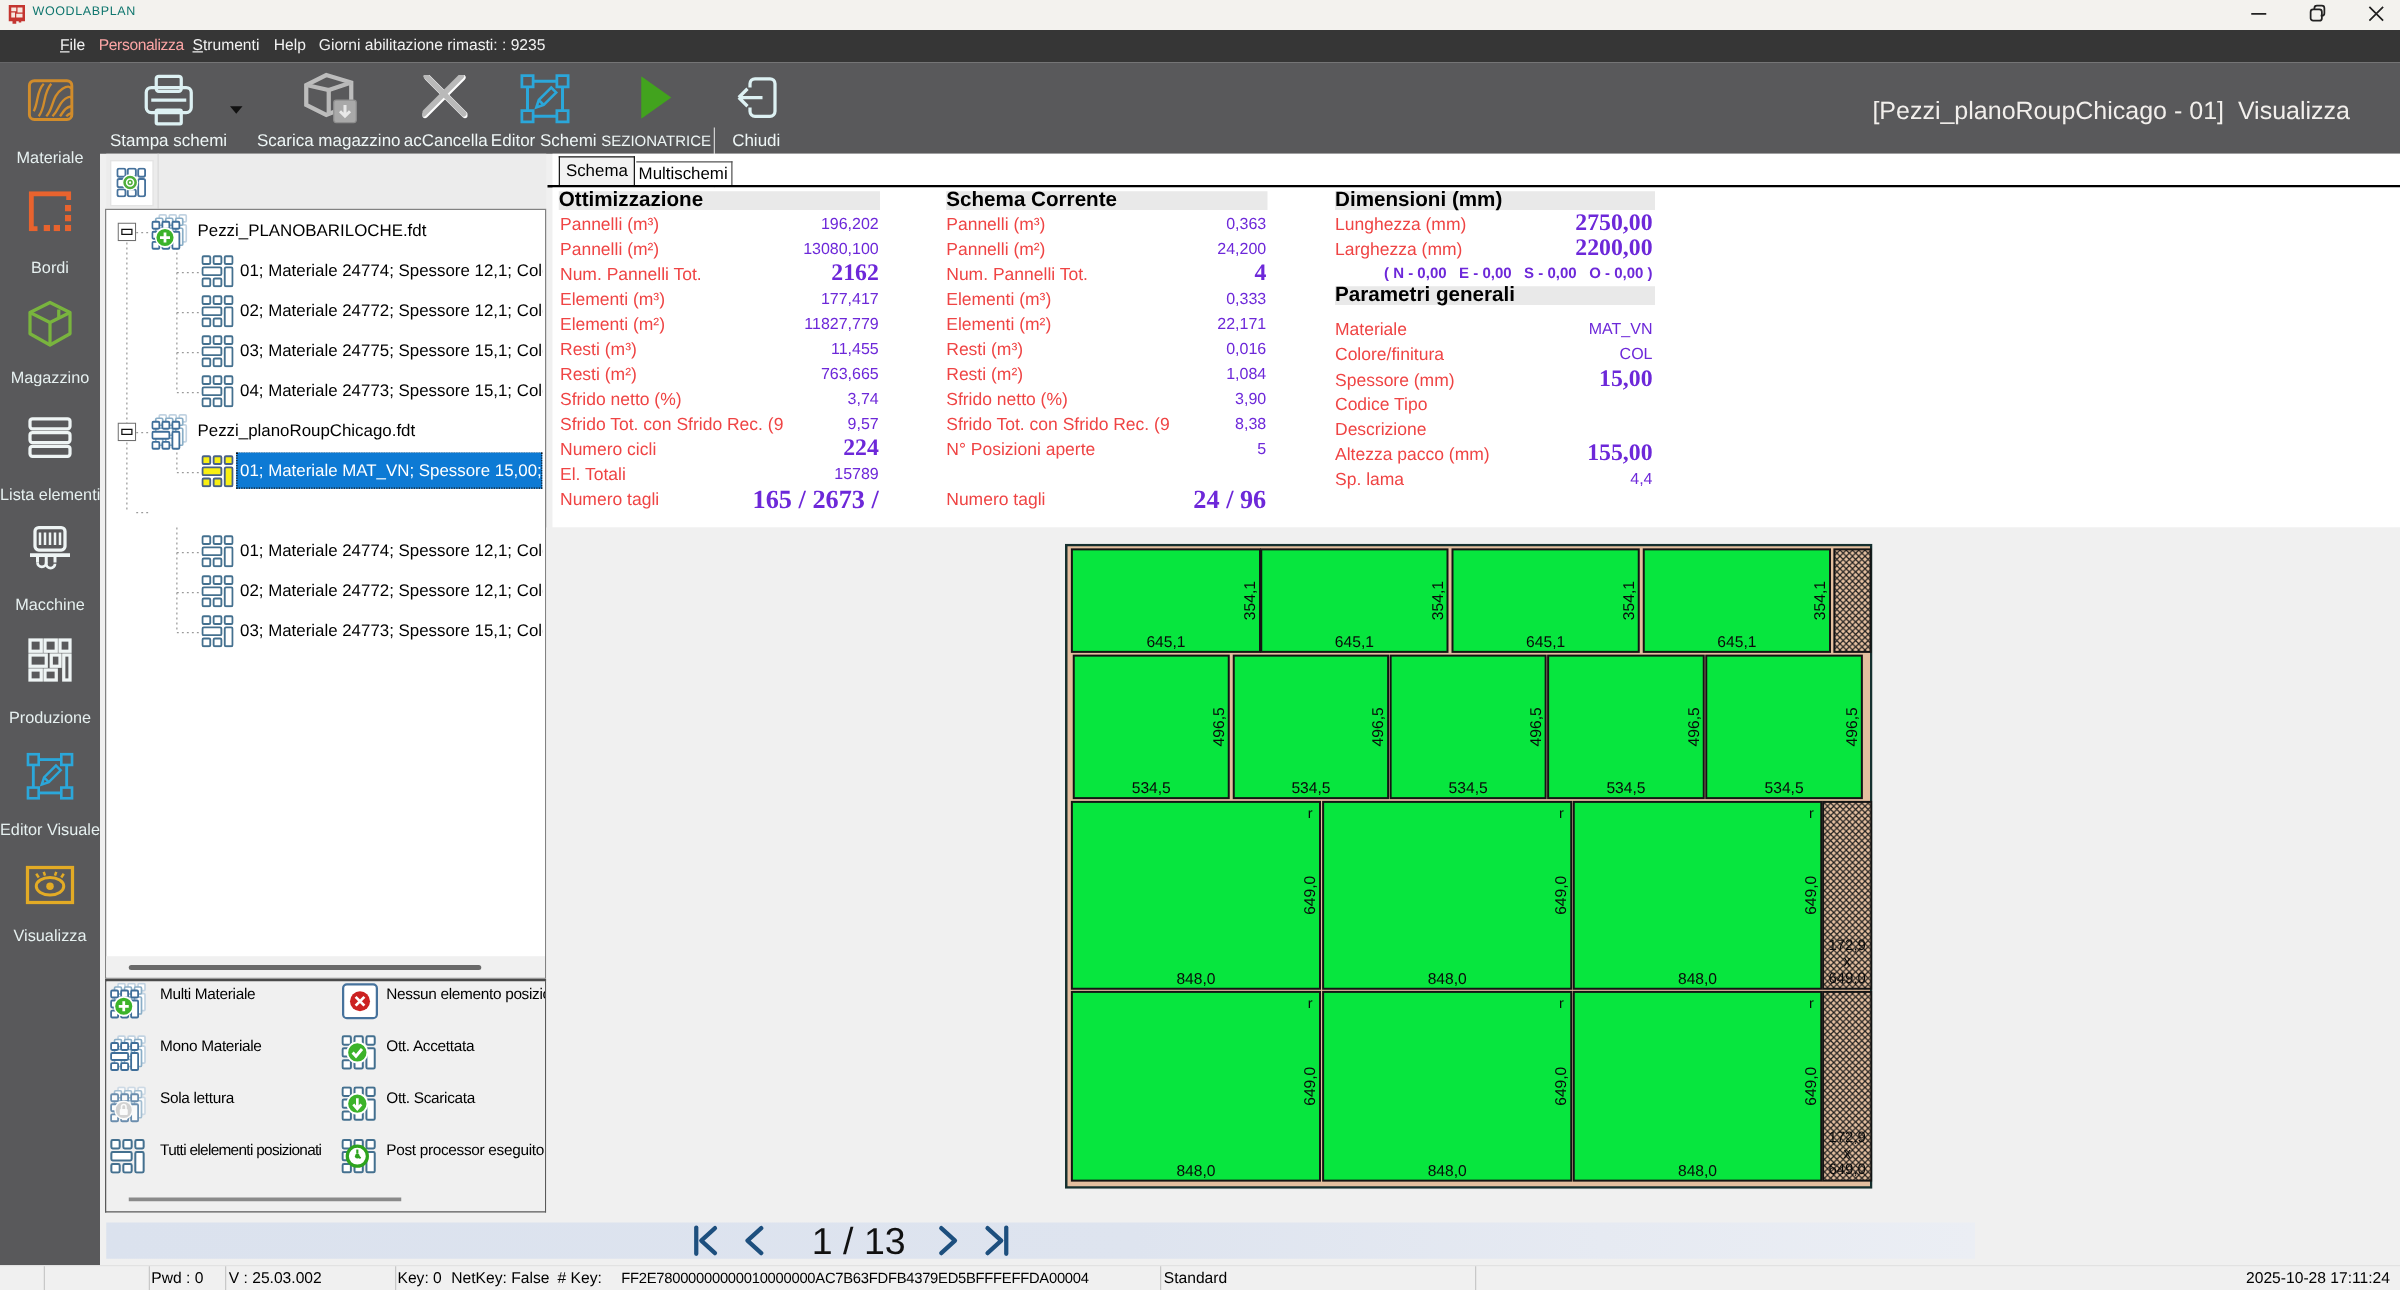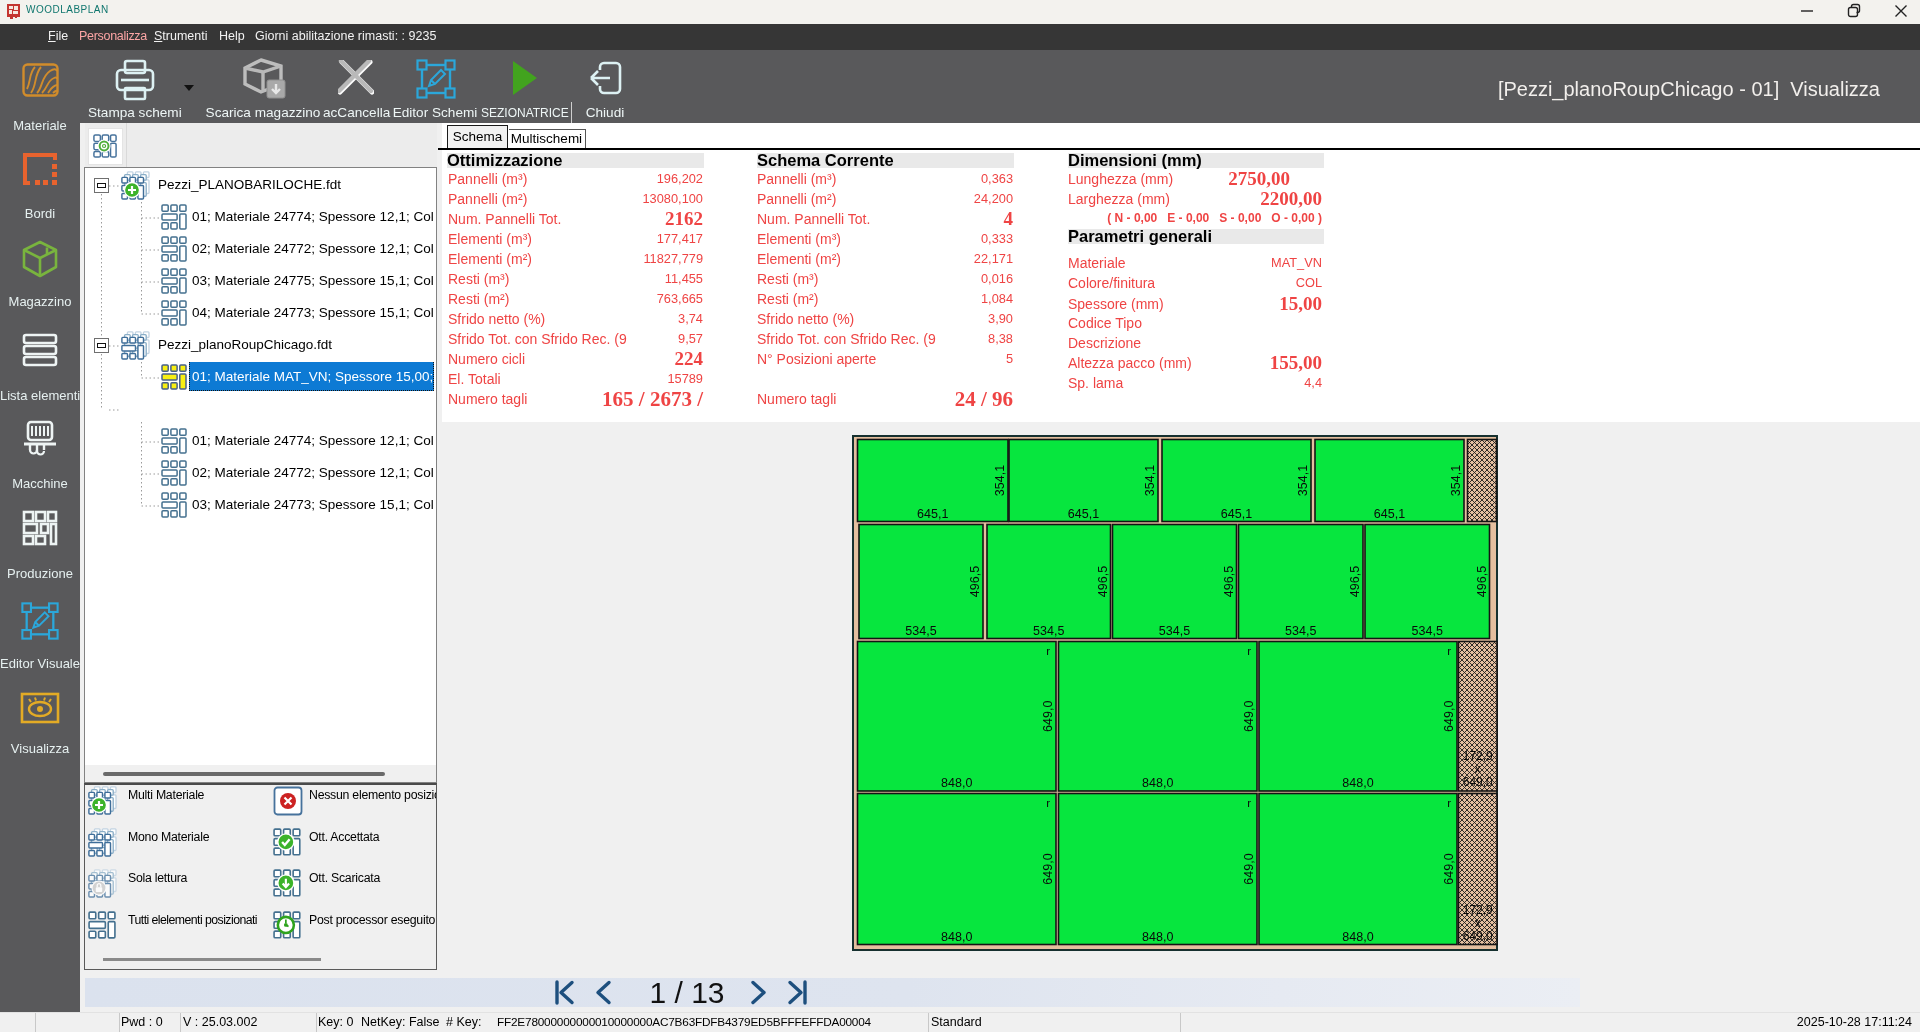--- a/index.html
+++ b/index.html
@@ -37,21 +37,21 @@
 #legendpanel { position:absolute; left:84px; top:783px; width:353px; height:187px; background:#f0f0f0; border:1px solid #5a5a5a; border-top:2px solid #4a4a4a; overflow:hidden; }
 .lgitem { position:absolute; font-size:12.3px; color:#000; white-space:nowrap; letter-spacing:-0.25px; }
 
 
 #tabstrip { position:absolute; left:442px; top:123px; width:1478px; height:25px; background:#fff; }
 #blackline { position:absolute; left:438px; top:148px; width:1482px; height:2px; background:#000; }
 #statsarea { position:absolute; left:442px; top:150px; width:1478px; height:272px; background:#fff; }
 #diagarea { position:absolute; left:437px; top:422px; width:1483px; height:590px; background:#f0f0f0; }
 .shead { position:absolute; height:15px; background:#e9e9e9; font-size:16.5px; font-weight:bold; color:#000; line-height:15px; }
 .srow { position:absolute; font-size:14px; color:#ef4444; white-space:nowrap; }
-.sval { position:absolute; font-size:12.8px; color:#ef4444; text-align:right; white-space:nowrap; }
+.sval { position:absolute; font-size:12.8px; color:#6d28d9; text-align:right; white-space:nowrap; }
 .sbig { font-family:"Liberation Serif", serif; font-weight:bold; font-size:19px; }
 
 
 #pager { position:absolute; left:85px; top:978px; width:1495px; height:29px; background:linear-gradient(to right,#dbe2ee 0%,#dee4ef 55%,#e6eaf2 80%,#ebeef4 100%); }
 #statusbar { position:absolute; left:0; top:1012px; width:1920px; height:20px; background:#f0f0f0; border-top:1px solid #e2e2e2; font-size:12.5px; color:#000; }
 #statusbar span { position:absolute; top:2px; }
 .ssep { position:absolute; top:0; width:1px; height:20px; background:#c8c8c8; }
 </style>
 </head>
 <body>
@@ -498,21 +498,21 @@
   <div class="sval" style="left:315px;top:141px;width:256px">1,084</div>
   <div class="srow" style="left:315px;top:161px;width:214px;overflow:hidden">Sfrido netto (%)</div>
   <div class="sval" style="left:315px;top:161px;width:256px">3,90</div>
   <div class="srow" style="left:315px;top:181px;width:214px;overflow:hidden">Sfrido Tot. con Sfrido Rec. (9</div>
   <div class="sval" style="left:315px;top:181px;width:256px">8,38</div>
   <div class="srow" style="left:315px;top:201px;width:214px;overflow:hidden">N° Posizioni aperte</div>
   <div class="sval" style="left:315px;top:201px;width:256px">5</div>
   <div class="srow" style="left:315px;top:241px;width:214px;overflow:hidden">Numero tagli</div>
   <div class="sval sbig" style="left:315px;top:237px;width:256px;font-size:21px">24 / 96</div>
   <div class="srow" style="left:626px;top:21px;width:212px;overflow:hidden">Lunghezza (mm)</div>
-  <div class="sval sbig" style="left:594px;top:18px;width:254px">2750,00</div>
+  <div class="sval sbig" style="left:626px;top:18px;width:254px">2750,00</div>
   <div class="srow" style="left:626px;top:41px;width:212px;overflow:hidden">Larghezza (mm)</div>
   <div class="sval sbig" style="left:626px;top:38px;width:254px">2200,00</div>
   <div class="srow" style="left:626px;top:105px;width:212px;overflow:hidden">Materiale</div>
   <div class="sval" style="left:626px;top:105px;width:254px">MAT_VN</div>
   <div class="srow" style="left:626px;top:125px;width:212px;overflow:hidden">Colore/finitura</div>
   <div class="sval" style="left:626px;top:125px;width:254px">COL</div>
   <div class="srow" style="left:626px;top:146px;width:212px;overflow:hidden">Spessore (mm)</div>
   <div class="sval sbig" style="left:626px;top:143px;width:254px">15,00</div>
   <div class="srow" style="left:626px;top:165px;width:212px;overflow:hidden">Codice Tipo</div>
   <div class="srow" style="left:626px;top:185px;width:212px;overflow:hidden">Descrizione</div>

